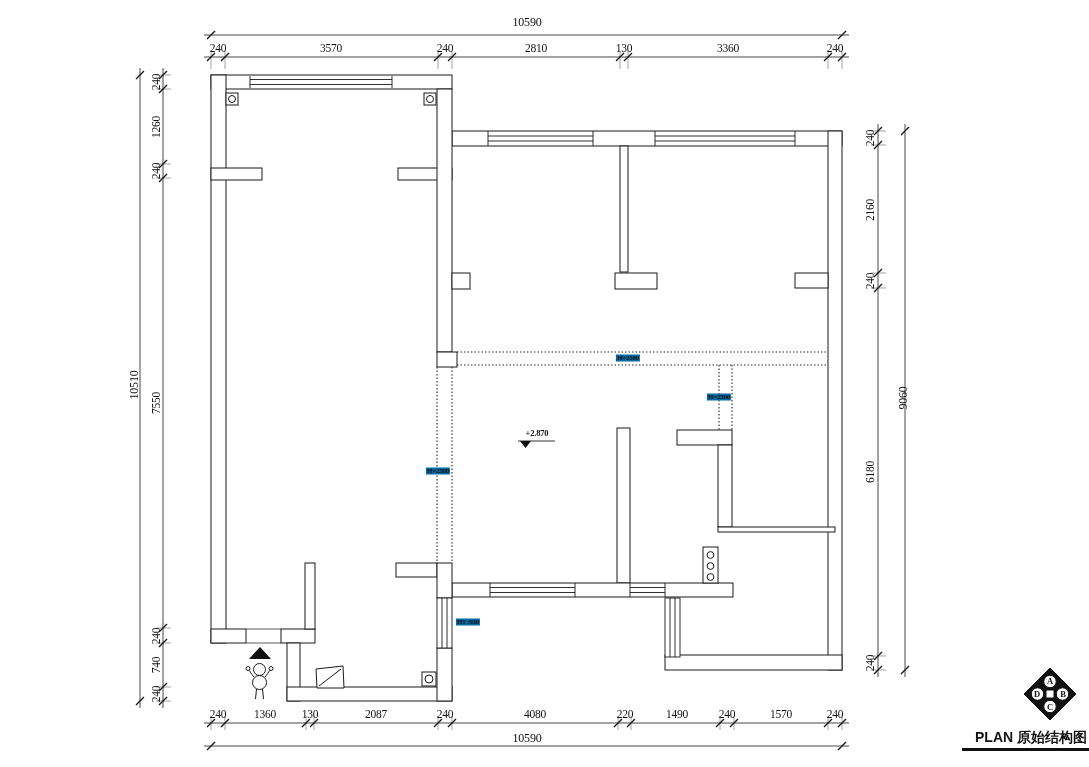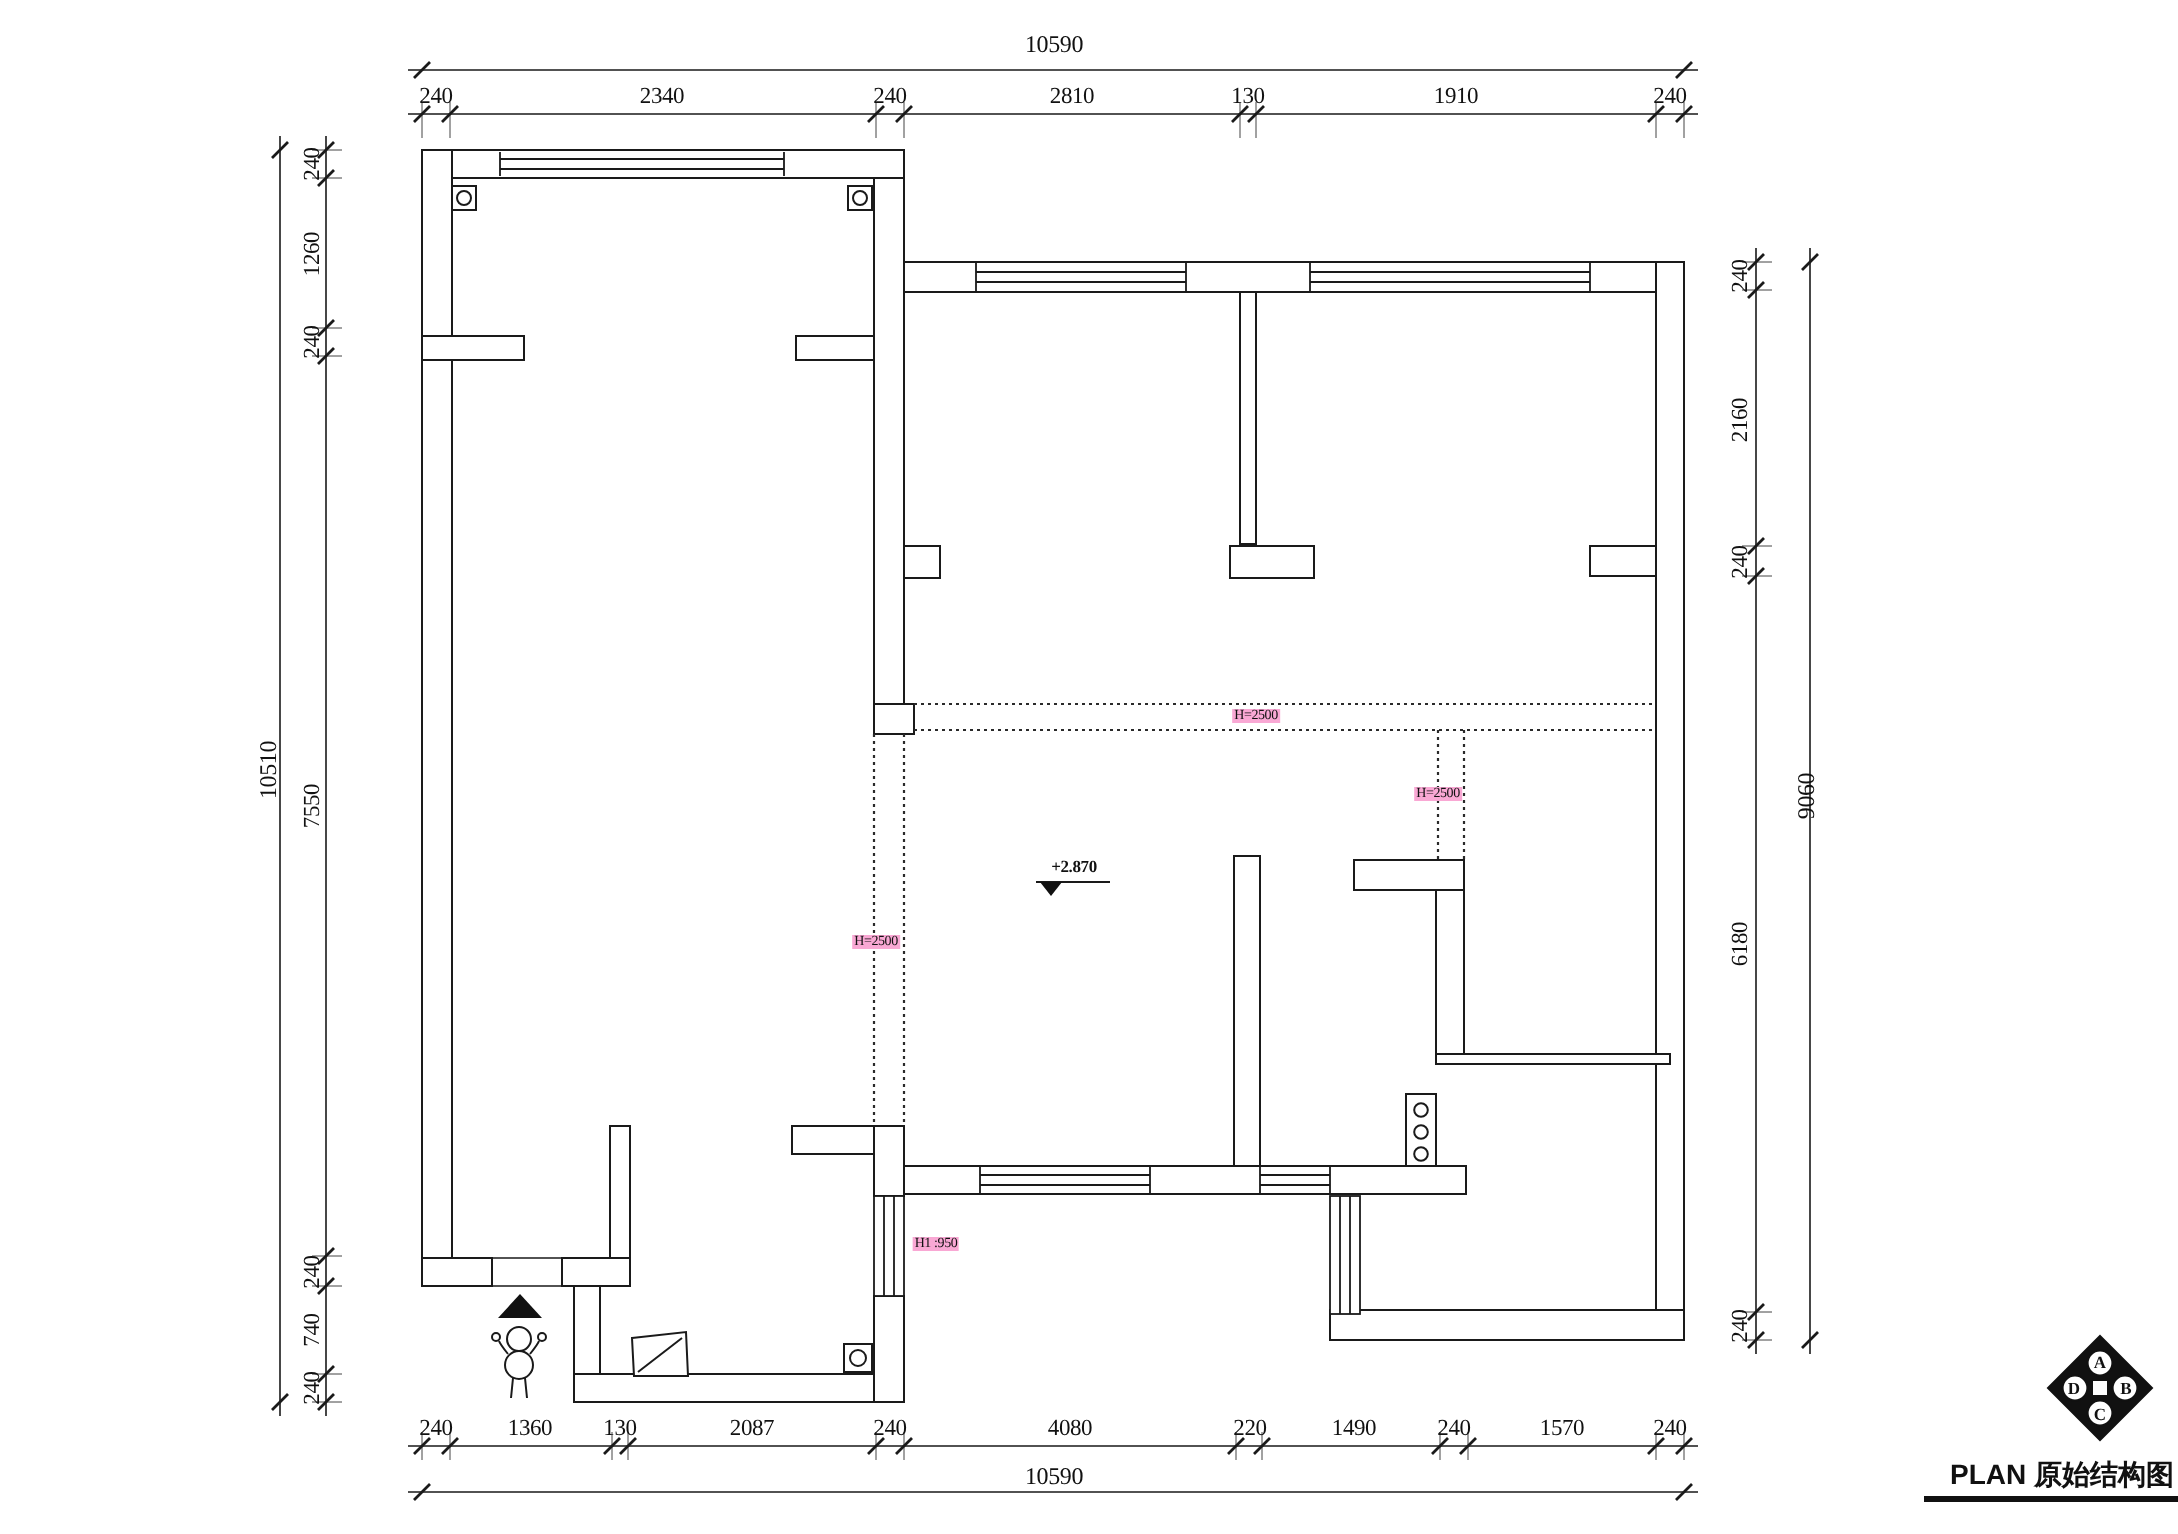--- a/index.html
+++ b/index.html
@@ -4,21 +4,21 @@
 <style>
   html,body{margin:0;padding:0;}
   body{width:1089px;height:767px;background:#ffffff;position:relative;overflow:hidden;
        font-family:"Liberation Serif", serif;color:#111;}
   #stage{position:absolute;left:0;top:0;width:1089px;height:767px;}
   svg{position:absolute;left:0;top:0;}
   .lbl{position:absolute;transform:translate(-50%,-50%);font-size:11.5px;line-height:1;
        white-space:nowrap;color:#111;letter-spacing:-0.2px;}
   .v{transform:translate(-50%,-50%) rotate(-90deg);}
   .big{font-size:12px;}
-  .sm{font-size:7px;background:#f9a8d4;padding:0 1px;}
+  .sm{font-size:7px;background:#0369a1;padding:0 1px;font-weight:bold;}
   .lvl{font-size:8.5px;font-weight:bold;}
   .ttl{position:absolute;font-family:"Liberation Sans", sans-serif;font-size:14px;
        font-weight:600;white-space:nowrap;}
   .ttl-bar{position:absolute;background:#111;}
   .cmp{position:absolute;width:12px;height:12px;transform:translate(-50%,-50%);
        font-family:"Liberation Serif", serif;font-size:8.5px;font-weight:bold;
        display:flex;align-items:center;justify-content:center;color:#111;}
 </style>
 </head>
 <body>
@@ -145,25 +145,25 @@
       <circle cx="38.5" cy="26" r="6.2" fill="#fff" stroke="#111"></circle>
       <circle cx="26" cy="38.5" r="6.2" fill="#fff" stroke="#111"></circle>
       <circle cx="13.5" cy="26" r="6.2" fill="#fff" stroke="#111"></circle>
       <rect x="22.5" y="22.5" width="7" height="7" fill="#fff" stroke="none"></rect>
     </g>
   </g>
 </svg>
 
 <div class="lbl big" style="left:527px;top:22px">10590</div>
 <div class="lbl" style="left:218px;top:49px">240</div>
-<div class="lbl" style="left:331px;top:49px">2340</div>
+<div class="lbl" style="left:331px;top:49px">3570</div>
 <div class="lbl" style="left:445px;top:49px">240</div>
 <div class="lbl" style="left:536px;top:49px">2810</div>
 <div class="lbl" style="left:624px;top:49px">130</div>
-<div class="lbl" style="left:728px;top:49px">1910</div>
+<div class="lbl" style="left:728px;top:49px">3360</div>
 <div class="lbl" style="left:835px;top:49px">240</div>
 
 <div class="lbl" style="left:218px;top:715px">240</div>
 <div class="lbl" style="left:265px;top:715px">1360</div>
 <div class="lbl" style="left:310px;top:715px">130</div>
 <div class="lbl" style="left:376px;top:715px">2087</div>
 <div class="lbl" style="left:445px;top:715px">240</div>
 <div class="lbl" style="left:535px;top:715px">4080</div>
 <div class="lbl" style="left:625px;top:715px">220</div>
 <div class="lbl" style="left:677px;top:715px">1490</div>

